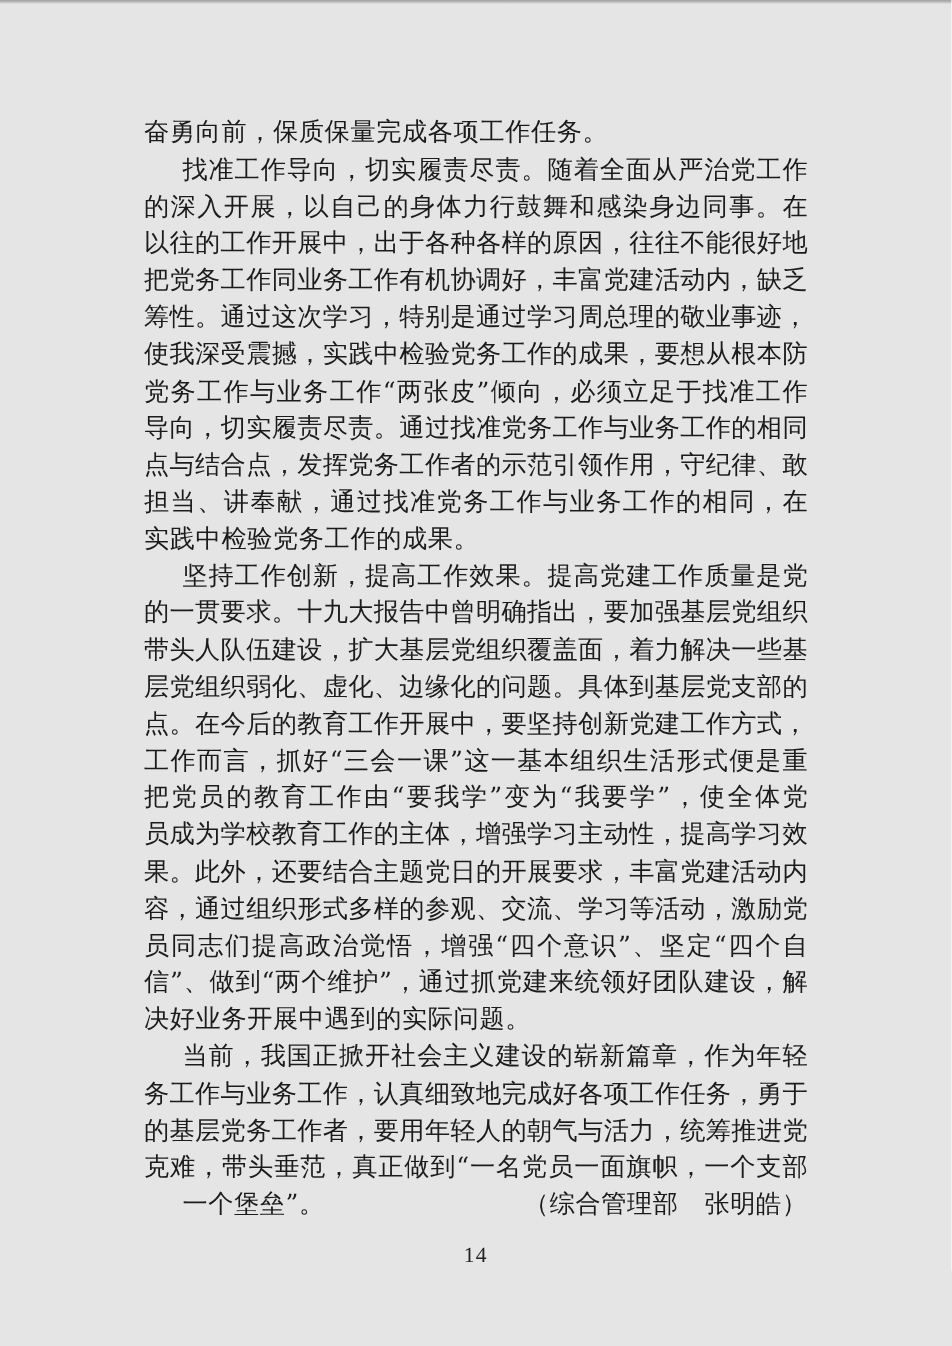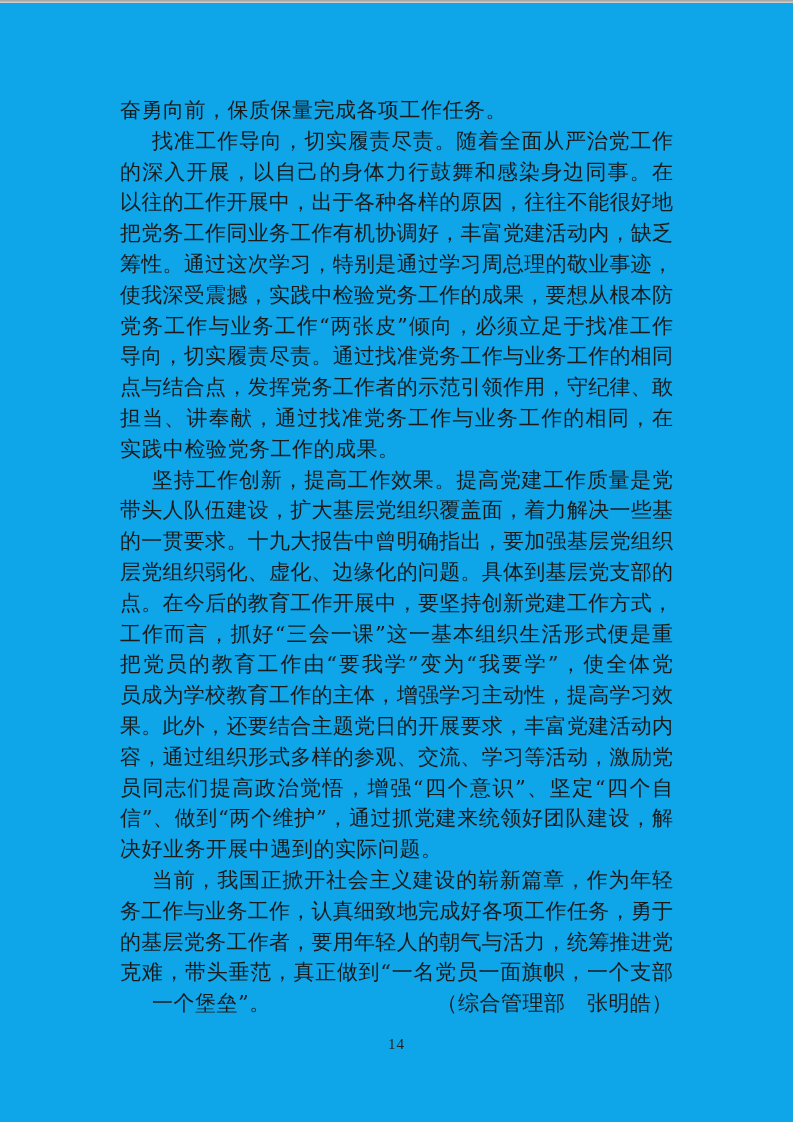--- a/index.html
+++ b/index.html
@@ -4,21 +4,21 @@
 <style>
   html, body {
     margin: 0;
     padding: 0;
     background: #ffffff;
   }
   .page {
     position: relative;
     width: 793px;
     height: 1122px;
-    background: #0ea5e9;
+    background: #e5e5e5;
     overflow: hidden;
     font-family: "DejaVu Serif", "Liberation Serif", serif;
   }
   .top-edge {
     position: absolute;
     top: 0; left: 0; right: 0;
     height: 3px;
     background: linear-gradient(to bottom, #9e9e9e, #d6d6d6);
   }
   .doc {
@@ -52,21 +52,21 @@
   .line.split span {
     white-space: nowrap;
     margin-left: 32px;
   }
   .page-number {
     position: absolute;
     top: 1036px;
     left: 0;
     width: 793px;
     text-align: center;
-    font-size: 15px;
+    font-size: 18px;
     letter-spacing: 1px;
     color: #222222;
     font-family: "Liberation Serif", "DejaVu Serif", serif;
   }
 </style>
 </head>
 <body>
 
 <div class="page">
   <div class="top-edge"></div>
@@ -77,22 +77,22 @@
       <div class="line fill">以往的工作开展中，出于各种各样的原因，往往不能很好地</div>
       <div class="line fill">把党务工作同业务工作有机协调好，丰富党建活动内，缺乏统</div>
       <div class="line fill">筹性。通过这次学习，特别是通过学习周总理的敬业事迹，</div>
       <div class="line fill">使我深受震撼，实践中检验党务工作的成果，要想从根本防治</div>
       <div class="line fill">党务工作与业务工作“两张皮”倾向，必须立足于找准工作</div>
       <div class="line fill">导向，切实履责尽责。通过找准党务工作与业务工作的相同</div>
       <div class="line fill">点与结合点，发挥党务工作者的示范引领作用，守纪律、敢</div>
       <div class="line fill">担当、讲奉献，通过找准党务工作与业务工作的相同，在</div>
       <div class="line">实践中检验党务工作的成果。</div>
       <div class="line fill indent">坚持工作创新，提高工作效果。提高党建工作质量是党</div>
+      <div class="line fill">的一贯要求。十九大报告中曾明确指出，要加强基层党组织</div>
       <div class="line fill">带头人队伍建设，扩大基层党组织覆盖面，着力解决一些基</div>
-      <div class="line fill">的一贯要求。十九大报告中曾明确指出，要加强基层党组织</div>
       <div class="line fill">层党组织弱化、虚化、边缘化的问题。具体到基层党支部的</div>
       <div class="line fill">点。在今后的教育工作开展中，要坚持创新党建工作方式，</div>
       <div class="line fill">工作而言，抓好“三会一课”这一基本组织生活形式便是重</div>
       <div class="line fill">把党员的教育工作由“要我学”变为“我要学”，使全体党</div>
       <div class="line fill">员成为学校教育工作的主体，增强学习主动性，提高学习效</div>
       <div class="line fill">果。此外，还要结合主题党日的开展要求，丰富党建活动内</div>
       <div class="line fill">容，通过组织形式多样的参观、交流、学习等活动，激励党</div>
       <div class="line fill">员同志们提高政治觉悟，增强“四个意识”、坚定“四个自</div>
       <div class="line fill">信”、做到“两个维护”，通过抓党建来统领好团队建设，解</div>
       <div class="line">决好业务开展中遇到的实际问题。</div>

